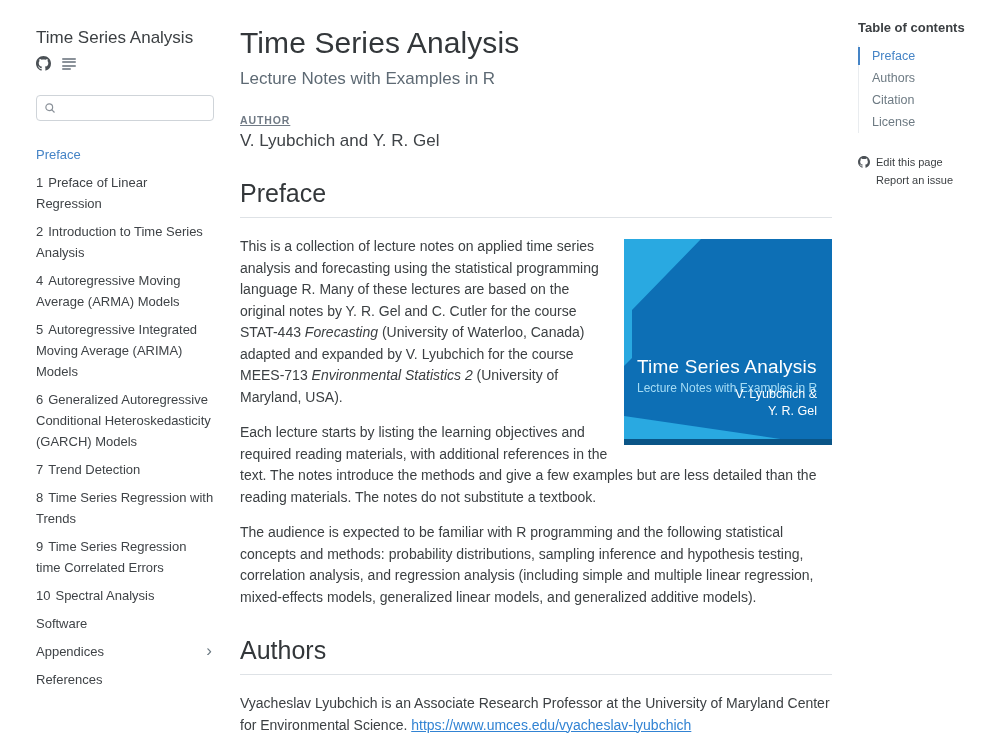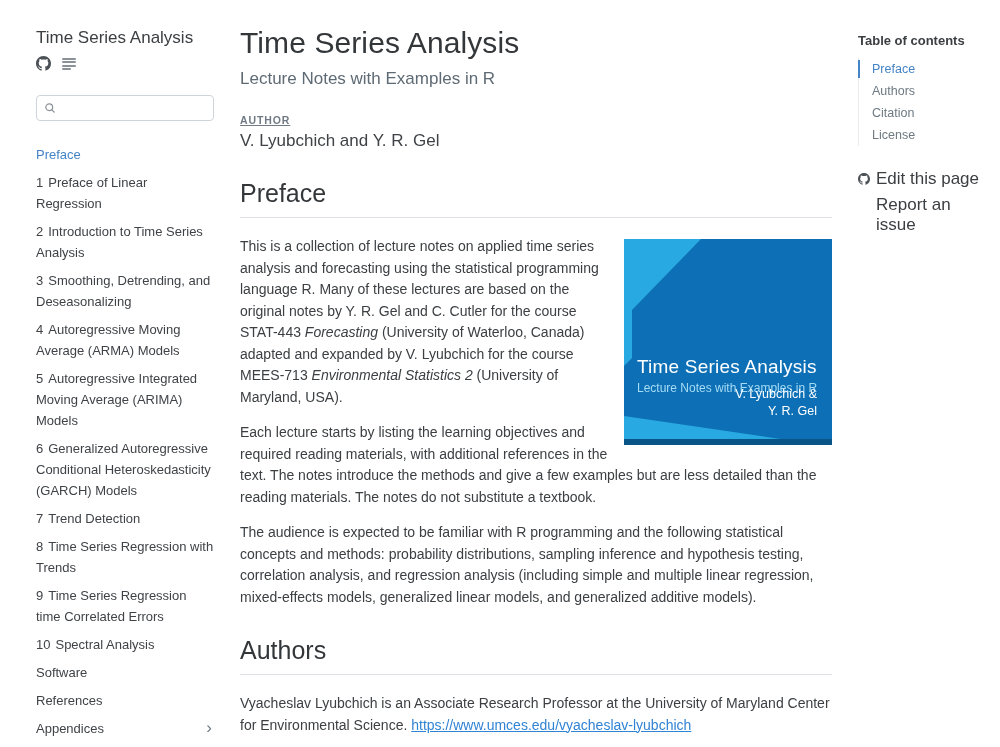--- a/index.html
+++ b/index.html
@@ -46,29 +46,29 @@
 
   
   .cover{float:right;width:208px;height:206px;margin:3px 0 14px 16px;position:relative;}
   .cover svg{position:absolute;inset:0;}
   .cover-title{position:absolute;left:13px;top:117px;font-size:19px;color:#fff;letter-spacing:.2px;}
   .cover-subtitle{position:absolute;left:13px;top:142px;font-size:12px;color:var(--cover-subtitle);}
   .cover-authors{position:absolute;right:15px;top:147px;text-align:right;font-size:12.5px;
     line-height:17px;color:#fff;}
 
   
-  .toc{position:absolute;left:858px;top:33px;width:126px;}
+  .toc{position:absolute;left:858px;top:20px;width:126px;}
   .toc-heading{font-size:13px;font-weight:700;color:#3b3f42;}
   .toc-list{display:block;margin-top:10px;border-left:1px solid var(--toc-rail);}
   .toc-item{display:block;position:relative;font-size:12.5px;color:var(--muted);
     text-decoration:none;padding:4px 0 4px 13px;}
   .toc-item.active{color:var(--active-blue);}
   .toc-item.active::before{content:"";position:absolute;left:-1px;top:2px;bottom:2px;width:2px;
     background:var(--active-blue);}
-  .toc-links{margin-top:23px;font-size:17px;color:#3b3f42;}
+  .toc-links{margin-top:23px;font-size:11px;color:#3b3f42;}
   .toc-link{display:flex;align-items:center;gap:6px;color:#3b3f42;text-decoration:none;margin-bottom:6px;}
   .toc-link svg{width:12px;height:12px;fill:#4b5156;flex:none;}
   .toc-link.indent{padding-left:18px;}
 </style>
 </head>
 <body>
 
 <div class="page">
 
   <div class="sidebar">
@@ -90,31 +90,30 @@
       <svg viewBox="0 0 16 16">
           <circle cx="7" cy="7" r="4.5"></circle>
           <line x1="10.5" y1="10.5" x2="14" y2="14"></line>
         </svg>
       <input type="text" placeholder="" style="">
     </div>
     <nav class="sidebar-nav">
         <a href="#" class="nav-item active"><span class="lbl">Preface</span></a>
         <a href="#" class="nav-item"><span class="num">1</span><span class="lbl">Preface of Linear Regression</span></a>
         <a href="#" class="nav-item"><span class="num">2</span><span class="lbl">Introduction to Time Series Analysis</span></a>
-        <a href="#" class="nav-item"><span class="num">3</span><span class="lbl">Smoothing, Detrending, and Deseasonalizing</span></a>
         <a href="#" class="nav-item"><span class="num">4</span><span class="lbl">Autoregressive Moving Average (ARMA) Models</span></a>
         <a href="#" class="nav-item"><span class="num">5</span><span class="lbl">Autoregressive Integrated Moving Average (ARIMA) Models</span></a>
         <a href="#" class="nav-item"><span class="num">6</span><span class="lbl">Generalized Autoregressive Conditional Heteroskedasticity (GARCH) Models</span></a>
         <a href="#" class="nav-item"><span class="num">7</span><span class="lbl">Trend Detection</span></a>
         <a href="#" class="nav-item"><span class="num">8</span><span class="lbl">Time Series Regression with Trends</span></a>
         <a href="#" class="nav-item"><span class="num">9</span><span class="lbl">Time Series Regression time Correlated Errors</span></a>
         <a href="#" class="nav-item"><span class="num">10</span><span class="lbl">Spectral Analysis</span></a>
         <a href="#" class="nav-item"><span class="lbl">Software</span></a>
+        <a href="#" class="nav-item"><span class="lbl">Appendices</span><span class="chev">›</span></a>
         <a href="#" class="nav-item"><span class="lbl">References</span></a>
-        <a href="#" class="nav-item"><span class="lbl">Appendices</span><span class="chev">›</span></a>
         <a href="#" class="nav-item sub"></a>
       </nav>
   </div>
 
   <div class="main">
     <h1 class="doc-title">Time Series Analysis</h1>
     <div class="doc-subtitle">Lecture Notes with Examples in R</div>
     <div class="author-label">AUTHOR</div>
     <div class="author-name">V. Lyubchich and Y. R. Gel</div>
 

